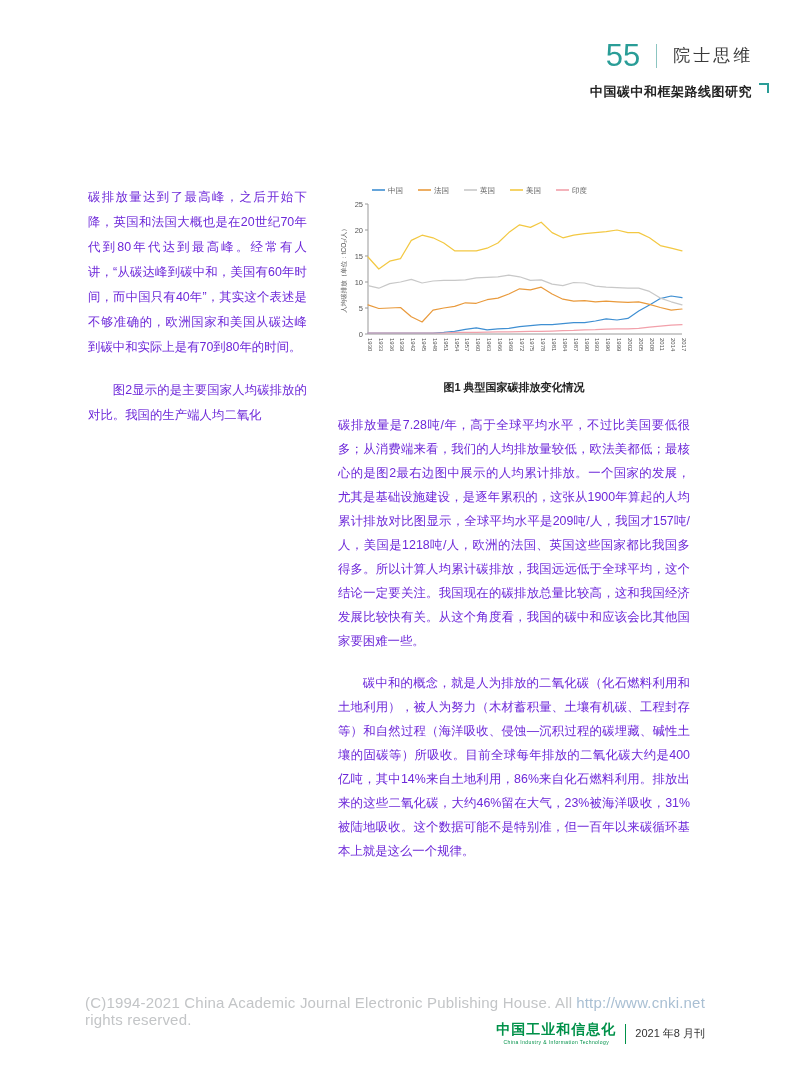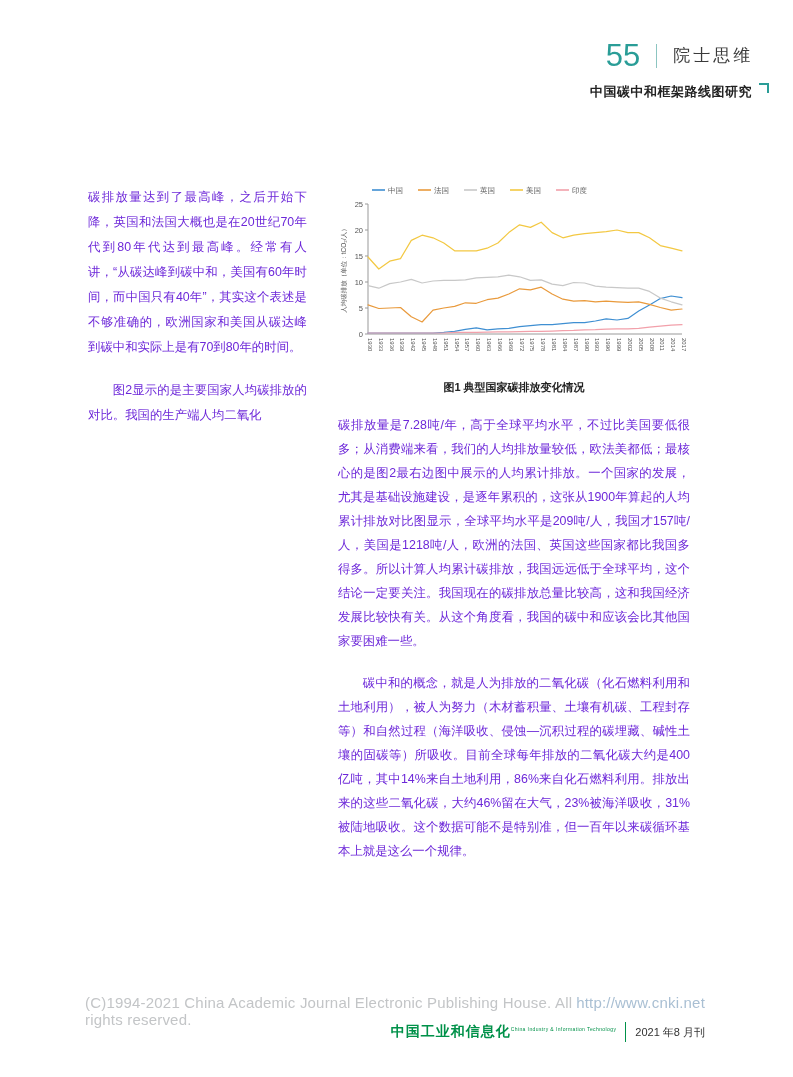--- a/index.html
+++ b/index.html
@@ -44,21 +44,21 @@
   .copyright-row{
     position:absolute;left:85px;right:88px;top:994px;
     display:flex;justify-content:space-between;align-items:baseline;
     font-size:15px;color:#c3c5c7;letter-spacing:0.2px;
   }
   .cnki-url{color:#a9bfd3;text-decoration:none;}
   .brand-footer{
     position:absolute;right:88px;top:1022px;
     display:flex;align-items:center;gap:9px;
   }
-  .brand-block{display:flex;flex-direction:row;align-items:flex-start;}
+  .brand-block{display:flex;flex-direction:column;align-items:center;}
   .brand-main{font-size:14px;font-weight:700;color:#009149;letter-spacing:1px;line-height:1.1;}
   .brand-sub{font-size:5px;color:#009149;letter-spacing:0.4px;margin-top:2px;}
   .brand-divider{width:1px;height:20px;background:#009149;}
   .issue-label{font-size:11px;color:#333;text-align:right;}
 </style>
 </head>
 <body>
 
 <div class="page">
 

